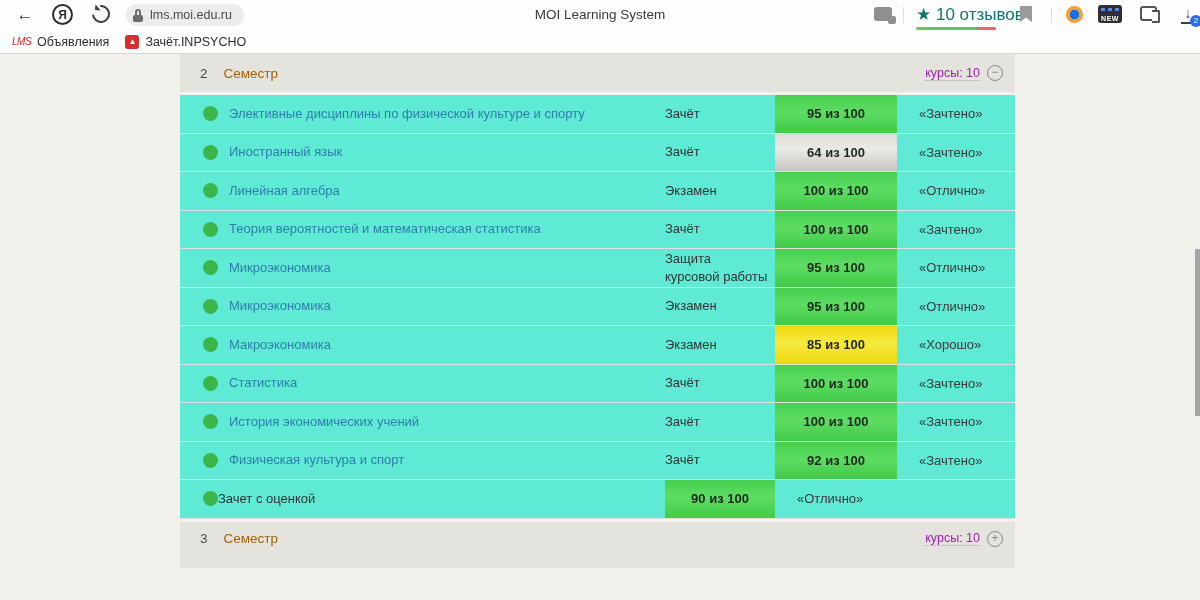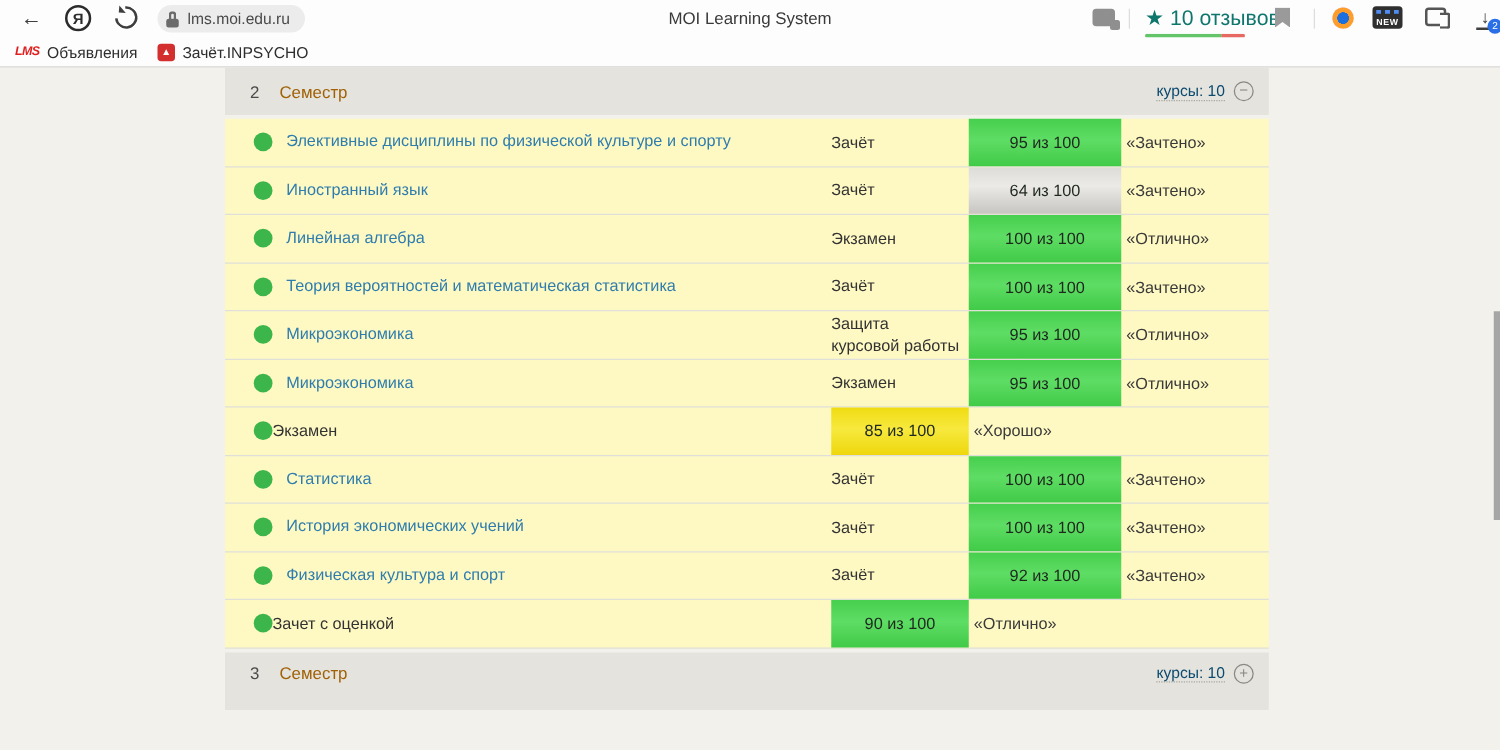--- a/index.html
+++ b/index.html
@@ -60,58 +60,58 @@
   .dl .base { position:absolute; bottom:0; left:1px; right:1px; height:2px; background:#3e3e3e; }
   .dl .badge { position:absolute; right:-6px; bottom:-3px; width:12px; height:12px;
     background:#2a6fe8; border-radius:50%; color:#fff; font-size:8px; line-height:12px;
     text-align:center; }
   
   .bookmarks { position:relative; height:23px; display:flex; align-items:center;
     padding-left:10px; gap:6px; }
   .bm { display:flex; align-items:center; gap:6px; padding:2px 8px 2px 2px; border-radius:4px;
     cursor:pointer; }
   .bm-label { font-size:12.5px; color:#2e2e2e; }
-  .fav-lms { color:#e02020; font-weight:bold; font-style:italic; font-size:10px; letter-spacing:-.5px; }
+  .fav-lms { color:#e02020; font-weight:normal; font-style:italic; font-size:10px; letter-spacing:-.5px; }
   .fav-red { width:14px; height:14px; background:#d32f2f; border-radius:3px; position:relative; }
   .fav-red:after { content:"▲"; position:absolute; inset:0; color:#fff; font-size:8px;
     line-height:14px; text-align:center; }
 
   
   .page { position:absolute; top:54px; left:0; width:1200px; height:546px; background:#f2f1ec; }
   .gradebook { position:absolute; left:180px; top:0; width:835px; }
 
   .sem-bar { background:#e4e3de; height:38px; display:flex; align-items:center;
     padding:0 12px 0 20px; }
   .sem-bar .num { font-size:13.5px; color:#4a4a4a; margin-right:16px; }
   .sem-bar .name { font-size:13.5px; color:#a16207; }
   .sem-bar .spacer { flex:1; }
-  .kursy { font-size:12.5px; color:#0c4a6e; border-bottom:1px dotted #aaa8a0;
+  .kursy { font-size:12.5px; color:#a21caf; border-bottom:1px dotted #aaa8a0;
     cursor:pointer; margin-right:7px;margin-left:36px; }
   .roundbtn { width:16px; height:16px; border:1.5px solid #8a8880; border-radius:50%;
     color:#8a8880; font-size:12px; line-height:13px; text-align:center; cursor:pointer;
     flex:0 0 auto; }
   .sem-bar.footer { margin-top:3px; height:46px; align-items:flex-start; padding-top:8px; }
   .sem-bar.footer .kursy, .sem-bar.footer .roundbtn { margin-top:1px; }
   .sem-bar.footer .row-inline { display:flex; align-items:center; width:100%; }
 
-  .rows { background:#fef9c3; margin-top:3px; }
+  .rows { background:#5eead4; margin-top:3px; }
   .course-row { display:grid; grid-template-columns:38px 447px 110px 122px 118px;
     border-bottom:1px solid #e0dfda; min-height:38.5px; align-items:center; }
   .cell-dot { display:flex; justify-content:flex-end; align-items:center; }
   .dot { width:15px; height:15px; border-radius:50%; background:#3cb64a; }
   .cell-course { padding:7px 10px 7px 11px; }
   .course-link { font-size:13px; color:#2f7dae; line-height:1.45; text-decoration:none;
     cursor:pointer; }
   .cell-assess { font-size:13px; color:#333; line-height:1.4; padding-right:6px; }
   .cell-score { align-self:stretch; display:flex; align-items:center; justify-content:center;
-    font-size:13px; font-weight:normal; color:#1e281e; }
+    font-size:13px; font-weight:bold; color:#1e281e; }
   .badge-green  { background:linear-gradient(180deg,#47cf4e 0%,#5edd64 45%,#41ca48 100%); }
   .badge-yellow { background:linear-gradient(180deg,#f0dc12 0%,#f7e93e 45%,#eed70c 100%); }
   .badge-silver { background:linear-gradient(180deg,#dddcd8 0%,#ebeae6 40%,#c6c5c1 100%); }
-  .cell-grade { font-size:13px; color:#3a3a3a; padding-left:4px; }
+  .cell-grade { font-size:13px; color:#3a3a3a; padding-left:22px; }
 
   
   .scroll-thumb { position:absolute; right:0; top:195px; width:5px; height:167px;
     background:#a6a6a6; cursor:grab; }
 </style>
 </head>
 <body>
 
 <div class="chrome">
   <div class="toolbar">
@@ -259,20 +259,23 @@
     </div>
     <div class="cell-assess">Экзамен</div>
     <div class="cell-score badge-green">95 из 100</div>
     <div class="cell-grade">«Отлично»</div>
   </div>
 
   <div class="course-row">
     <div class="cell-dot">
       <span class="dot"></span>
     </div>
+    <div class="cell-course">
+      <a class="course-link">Макроэкономика</a>
+    </div>
     <div class="cell-assess">Экзамен</div>
     <div class="cell-score badge-yellow">85 из 100</div>
     <div class="cell-grade">«Хорошо»</div>
   </div>
 
   <div class="course-row">
     <div class="cell-dot">
       <span class="dot"></span>
     </div>
     <div class="cell-course">

